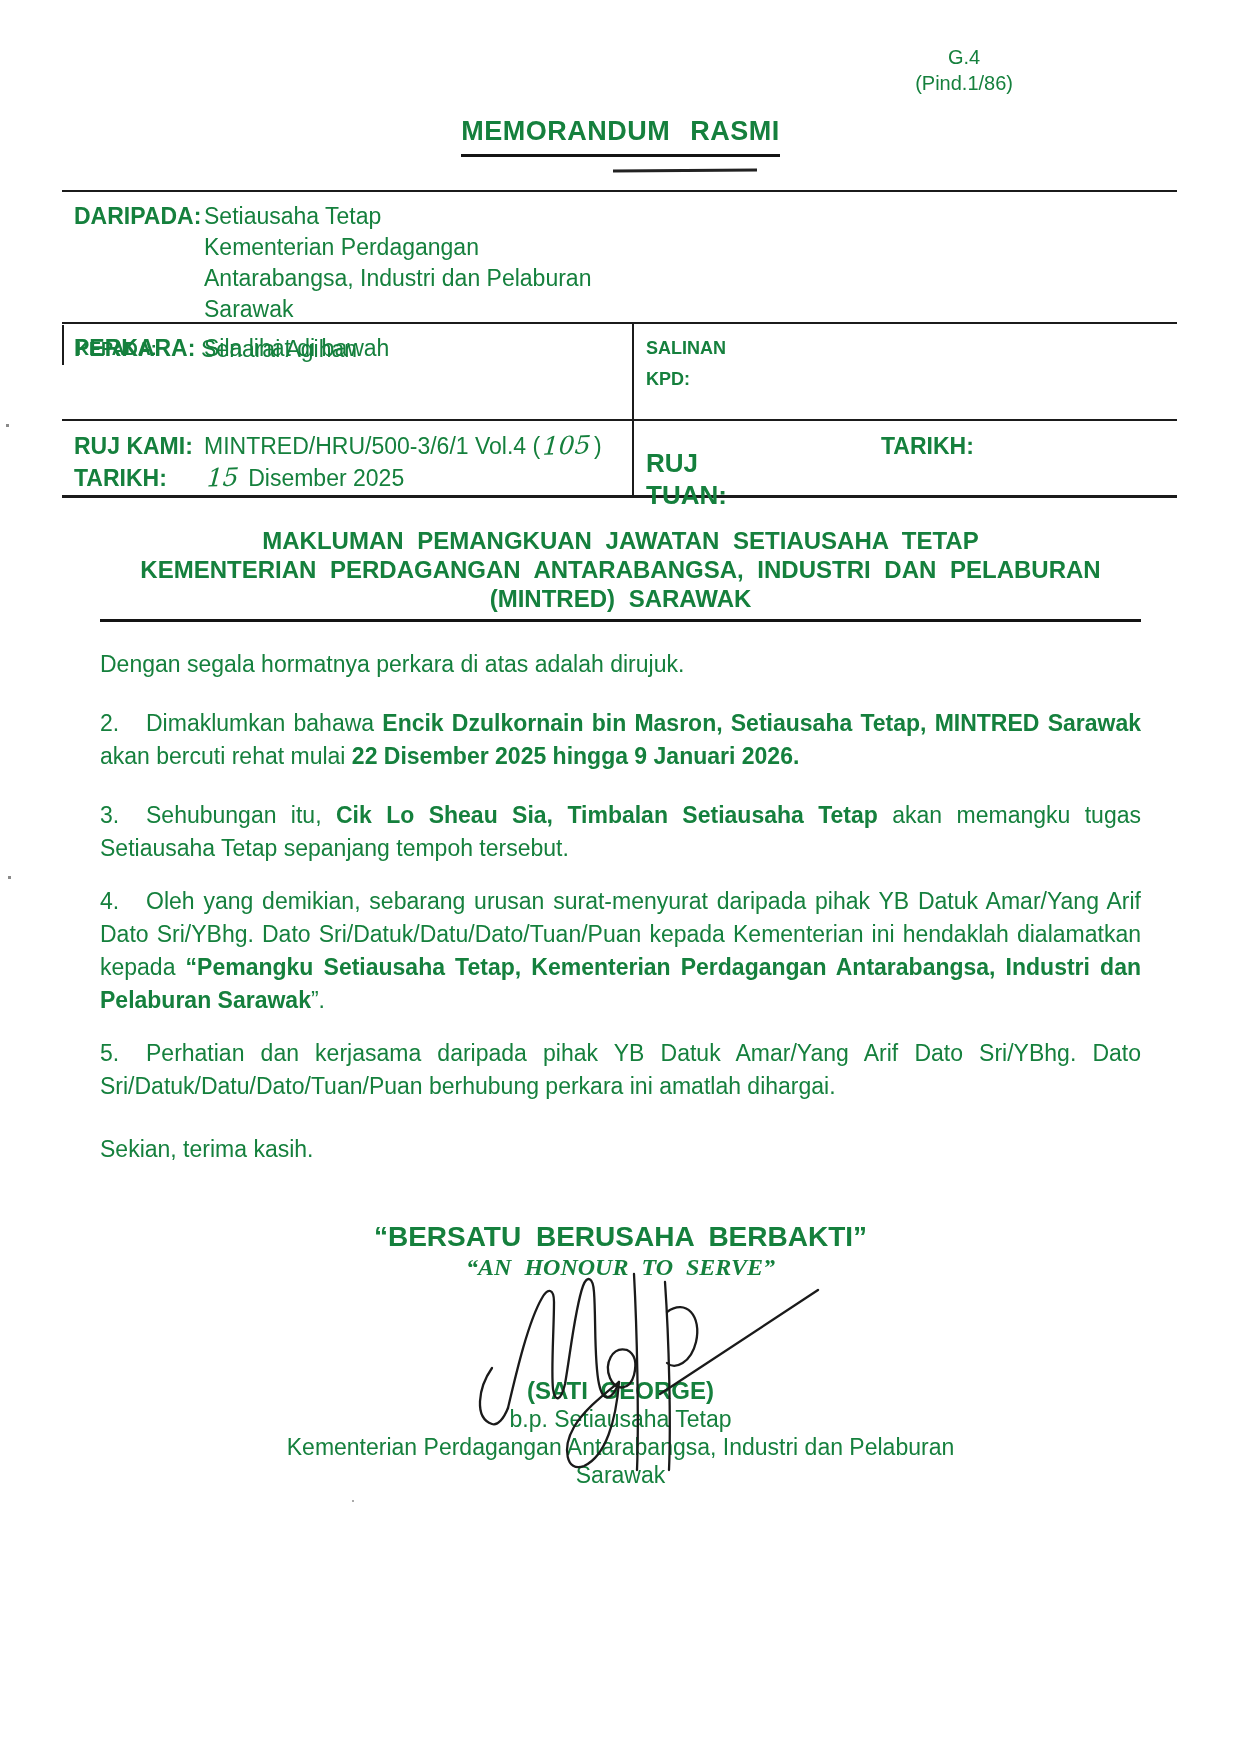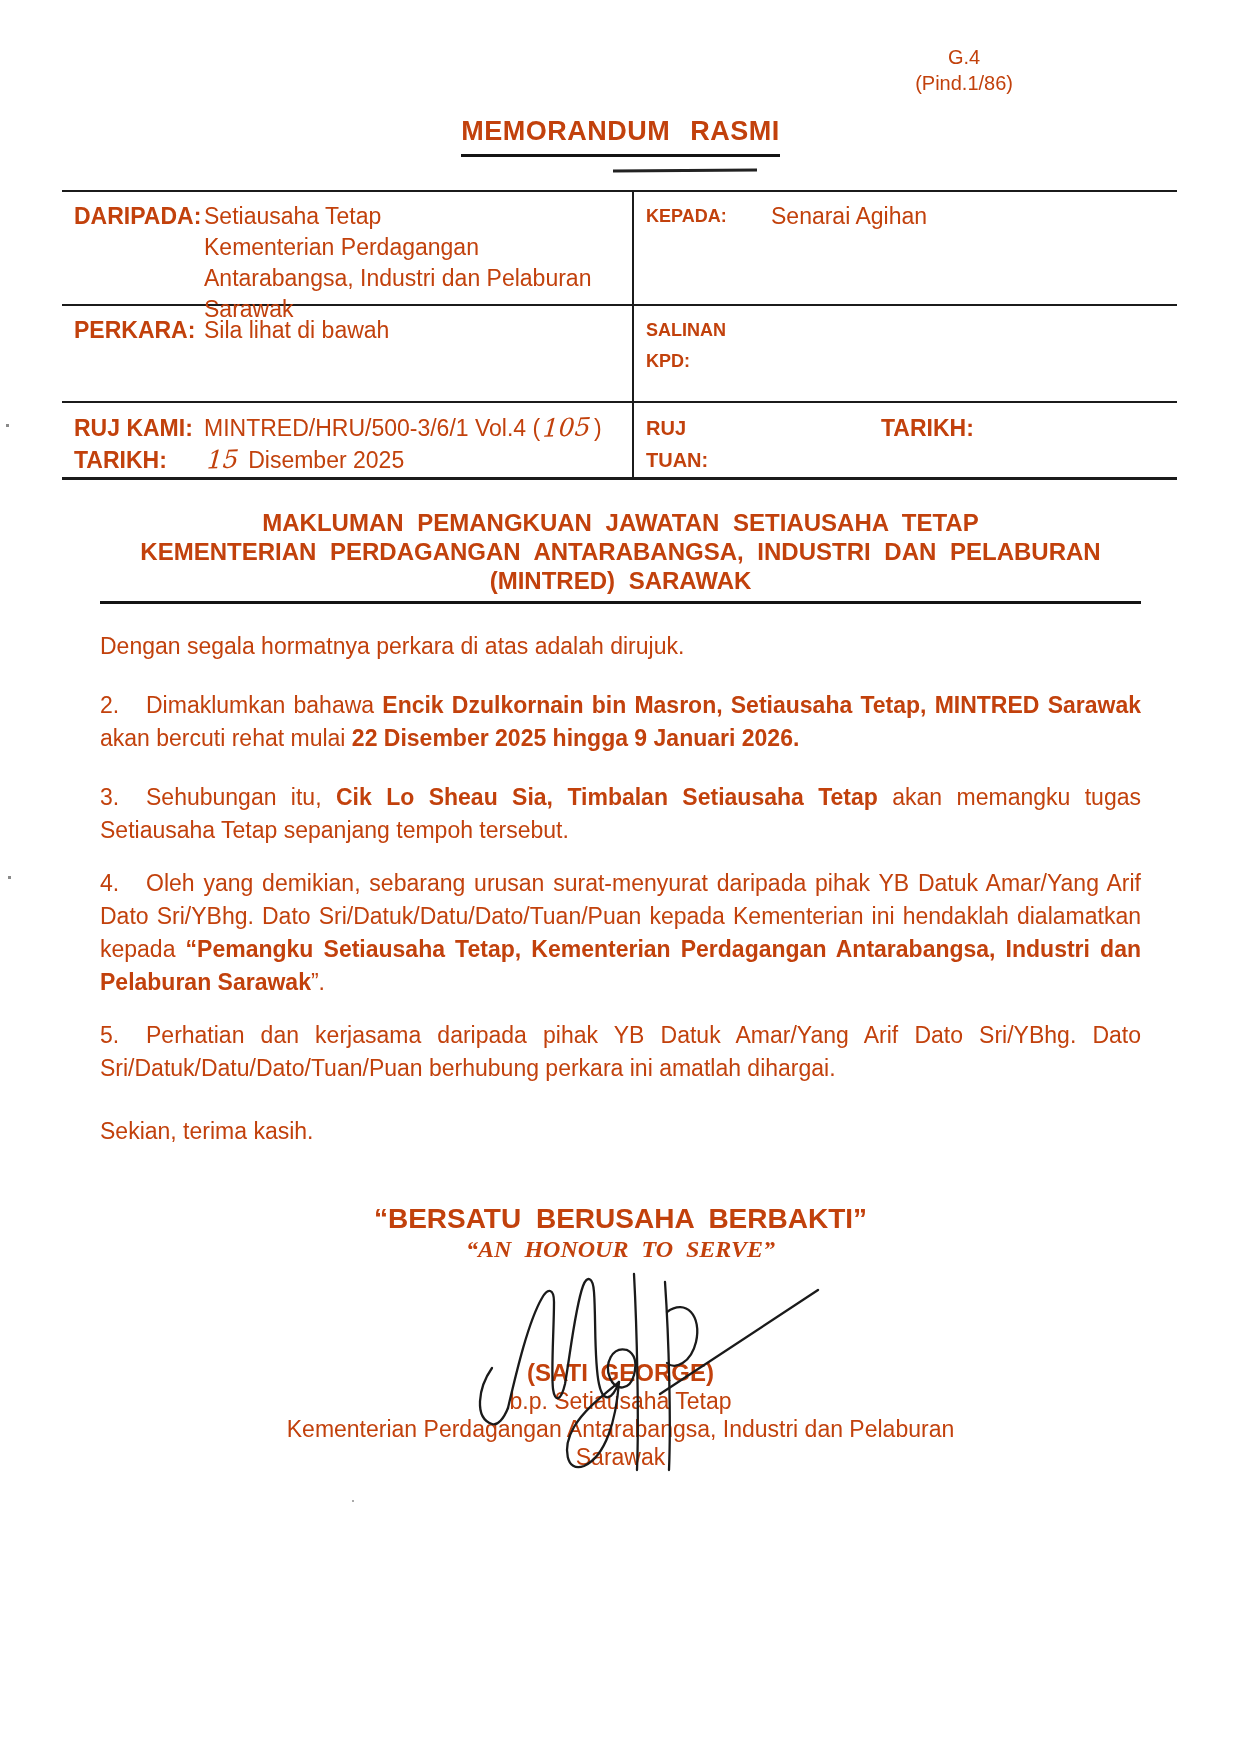--- a/index.html
+++ b/index.html
@@ -1,21 +1,21 @@
 <!DOCTYPE html>
 <html><head>
 <meta charset="utf-8">
 <style>
   html,body{margin:0;padding:0;background:#e8e8e8;}
   .page{
     position:relative;
     width:1241px;height:1755px;
     background:#ffffff;
     font-family:"Liberation Sans","DejaVu Sans",sans-serif;
-    color:#c2410c;
+    color:#15803d;
     overflow:hidden;
   }
   
   .form-code{
     padding-top:44px;
     padding-right:228px;
     display:flex;flex-direction:column;align-items:flex-end;
   }
   .form-code .inner{width:auto;text-align:center;}
   .form-code .line{font-size:20px;line-height:26px;}
@@ -27,29 +27,29 @@
   }
   .memo-title span{border-bottom:3px solid #141414;padding-bottom:8px;}
   
   .htable{
     margin-left:62px;margin-top:44px;width:1115px;
     border-top:2px solid #1b1b1b;border-bottom:3px solid #1b1b1b;
     box-sizing:border-box;
   }
   .trow{display:flex;border-bottom:2px solid #1b1b1b;box-sizing:border-box;}
   .trow.last{border-bottom:none;}
-  .r1{height:114px;} .r2{height:97px;} .r3{height:74px;}
+  .r1{height:132px;flex-direction:column;} .r2{height:97px;} .r3{height:74px;}
   .tcell{box-sizing:border-box;padding:9px 6px 0 12px;display:flex;}
   .tcell.cl{width:570px;}
   .tcell.cr{flex:1;border-left:2px solid #1b1b1b;}
   .lblcol{width:130px;flex-shrink:0;font-weight:bold;font-size:23px;line-height:31px;}
   .lblcol2{width:125px;flex-shrink:0;font-weight:bold;font-size:18px;line-height:31px;}
   .valcol{font-size:23px;line-height:31px;}
   .rline{line-height:32px;}
-  .rt-lbl{width:235px;flex-shrink:0;font-weight:bold;font-size:20px;line-height:32px;}
+  .rt-lbl{width:235px;flex-shrink:0;font-weight:bold;font-size:26px;line-height:32px;margin-top:17px;}
   .rt-tarikh{font-weight:bold;font-size:23px;line-height:32px;}
   .hand{
     display:inline-block;
     font-family:"DejaVu Serif",serif;font-style:italic;
     font-size:25px;transform:skewX(-6deg) rotate(-2deg);
     padding:0 3px;
   }
   
   .subject{margin:28px 100px 0 100px;text-align:center;}
   .subject .sline{font-size:24px;font-weight:bold;line-height:29px;word-spacing:7px;}

